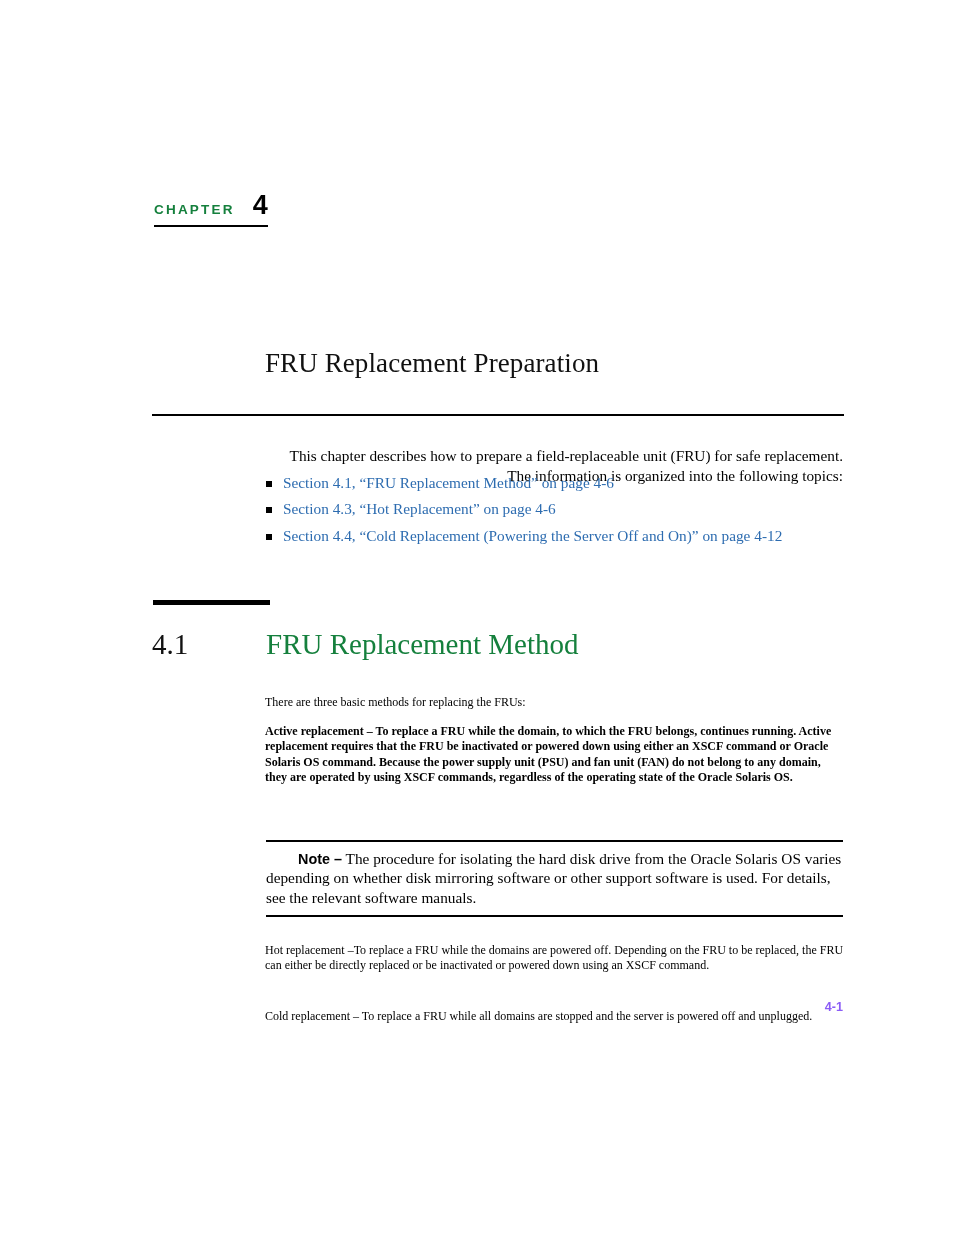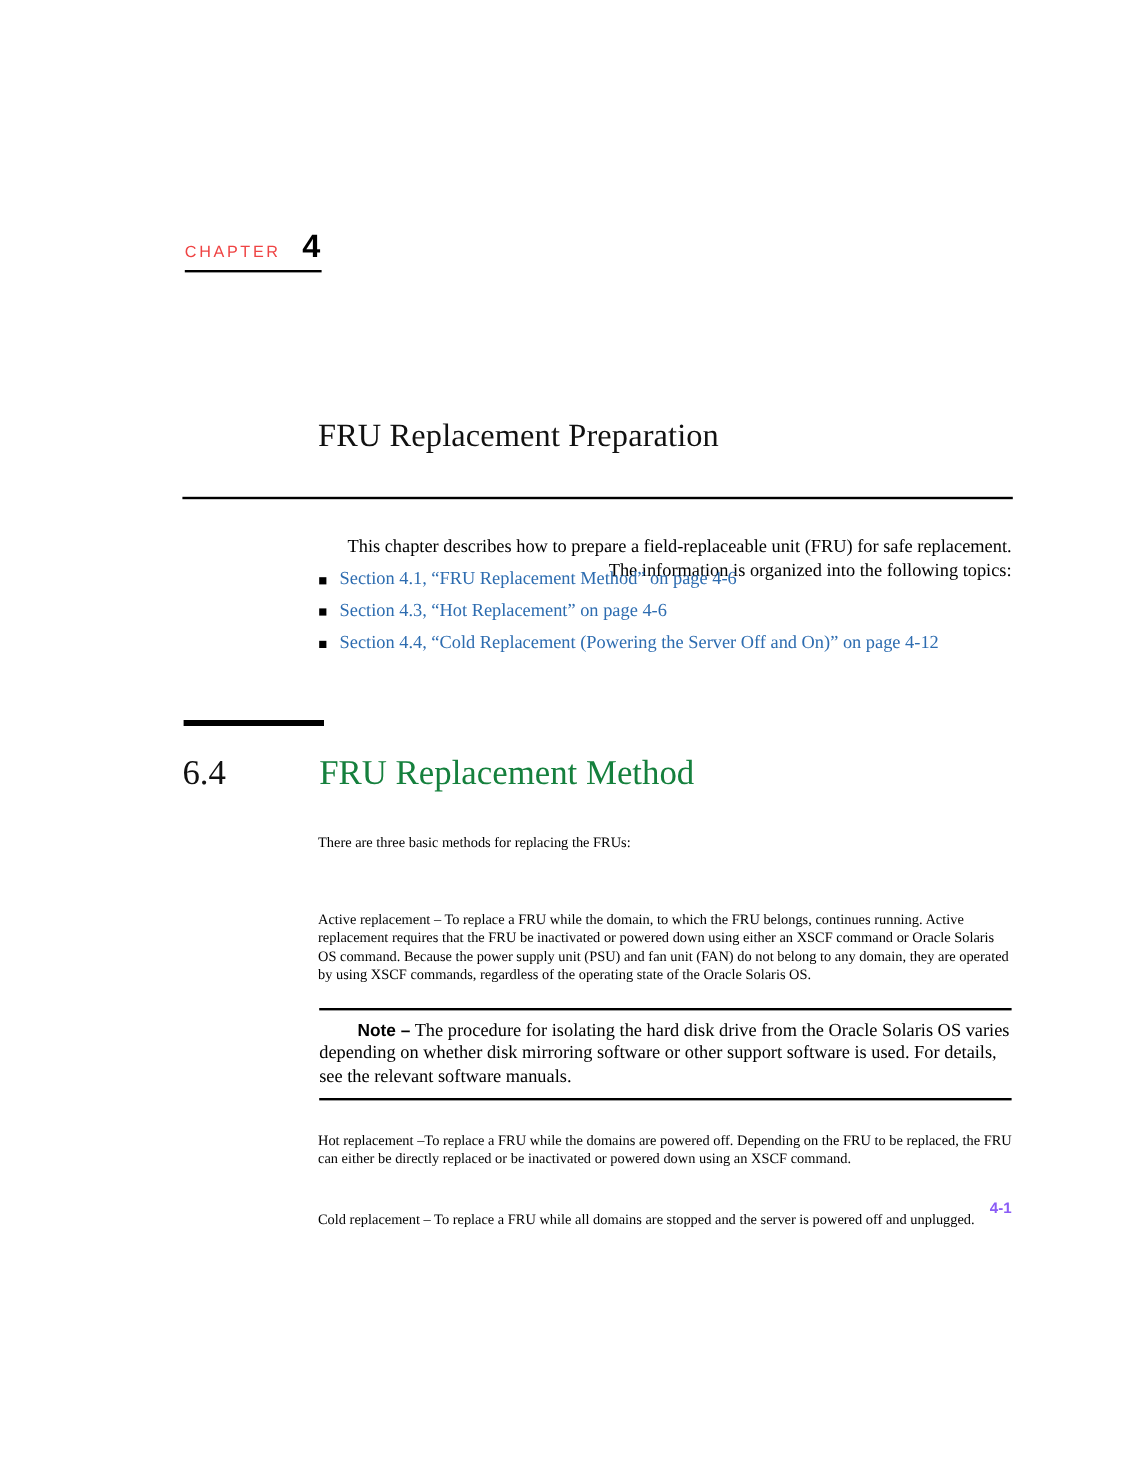--- a/index.html
+++ b/index.html
@@ -29,23 +29,23 @@
   .chapter-line {
     display: flex;
     align-items: flex-end;
     gap: 18px;
     padding-bottom: 2px;
   }
 
   .chapter-word {
     font-family: "Liberation Sans", "DejaVu Sans", sans-serif;
     font-size: 13.5px;
-    font-weight: 400;
+    font-weight: 700;
     letter-spacing: 2.2px;
-    color: #ef4444;
+    color: #15803d;
     line-height: 1;
     padding-bottom: 3px;
   }
 
   .chapter-number {
     font-family: "Liberation Sans", "DejaVu Sans", sans-serif;
     font-size: 27px;
     font-weight: bold;
     line-height: 1;
     color: #000000;
@@ -164,21 +164,21 @@
   .body-para {
     position: absolute;
     left: 265px;
     width: 578px;
     font-size: 12px;
     line-height: 1.275;
     color: #000000;
   }
 
   .p-intro-methods { top: 683px; }
-  .p-active        { top: 747px; width: 580px; }
+  .p-active        { top: 712px; width: 580px; font-weight: bold; }
   .p-hot           { top: 931px; width: 580px; }
   .p-cold          { top: 997px; width: 578px; }
 
   
   .note-block {
     position: absolute;
     left: 266px;
     top: 840px;
     width: 577px;
   }
@@ -245,21 +245,21 @@
       <a class="topic-link" href="#">Section 4.3, “Hot Replacement” on page 4-6</a>
     </li>
     <li class="topic-item">
       <span class="topic-bullet"></span>
       <a class="topic-link" href="#">Section 4.4, “Cold Replacement (Powering the Server Off and On)” on page 4-12</a>
     </li>
   </ul>
 
   <div class="section-rule"></div>
   <div class="section-head">
-    <span class="section-num">6.4</span>
+    <span class="section-num">4.1</span>
     <span class="section-title">FRU Replacement Method</span>
   </div>
 
   <p class="body-para p-intro-methods">There are three basic methods for replacing the FRUs:</p>
   <p class="body-para p-active">Active replacement – To replace a FRU while the domain, to which the FRU belongs, continues running. Active replacement requires that the FRU be inactivated or powered down using either an XSCF command or Oracle Solaris OS command. Because the power supply unit (PSU) and fan unit (FAN) do not belong to any domain, they are operated by using XSCF commands, regardless of the operating state of the Oracle Solaris OS.</p>
 
   <div class="note-block">
     <div class="note-rule-top"></div>
     <div class="note-body">
       <span class="note-label">Note –</span><span> The procedure for isolating the hard disk drive from the Oracle Solaris OS varies depending on whether disk mirroring software or other support software is used. For details, see the relevant software manuals.</span>

